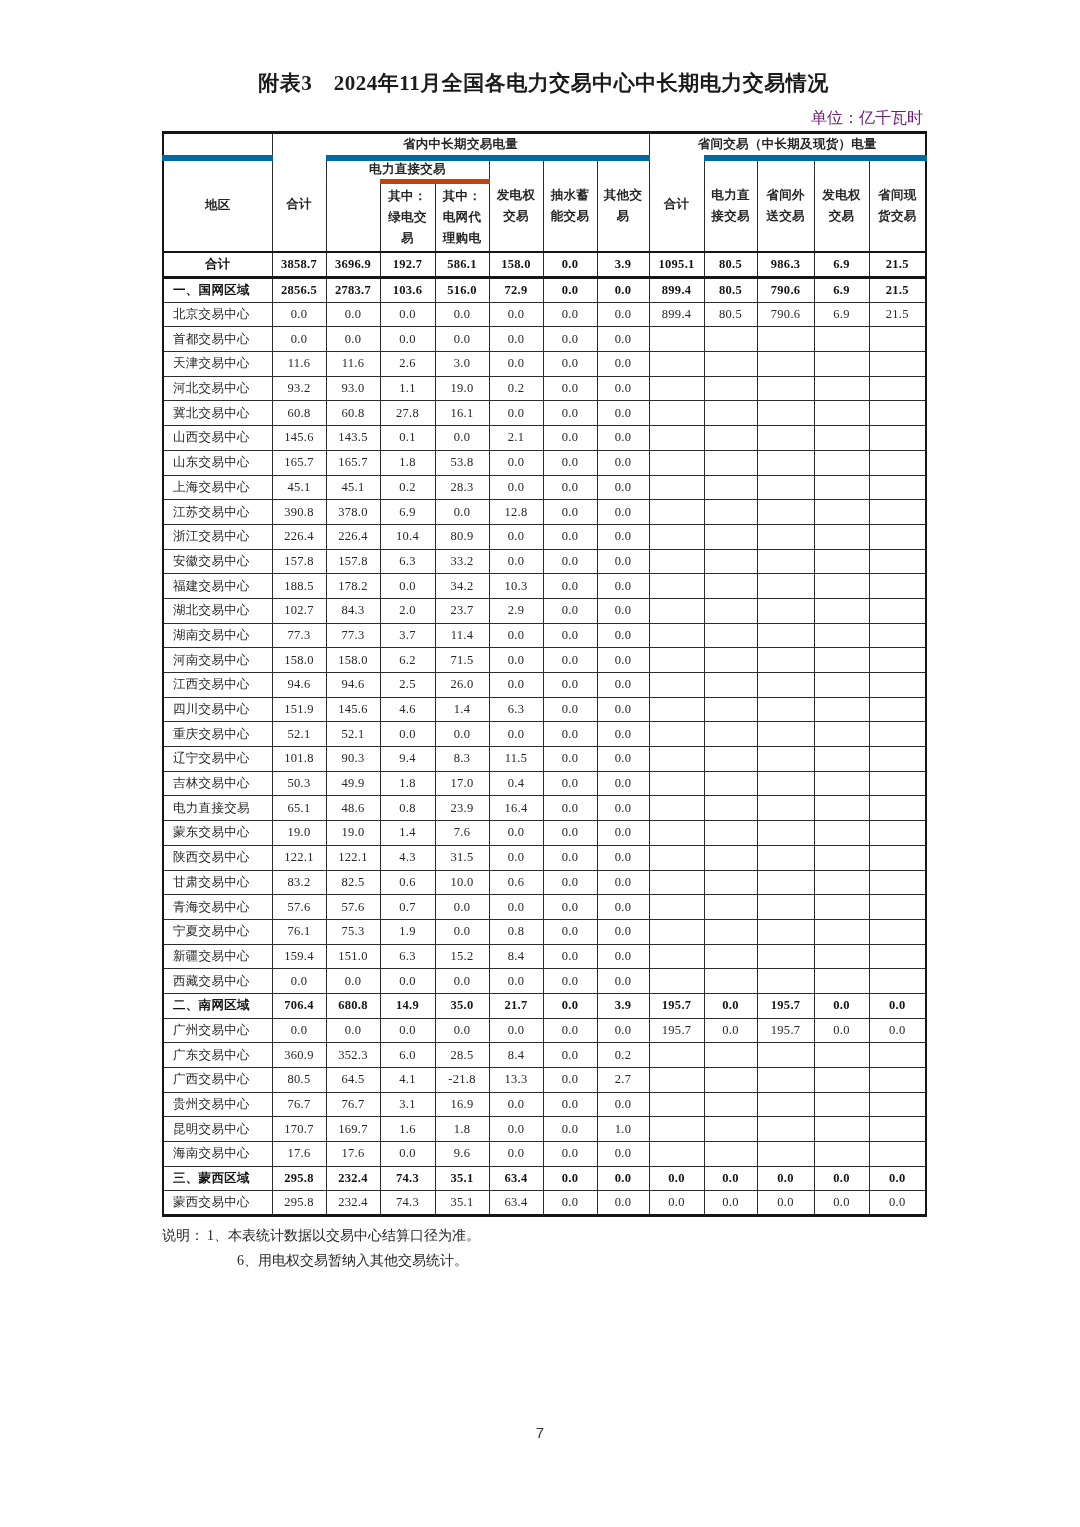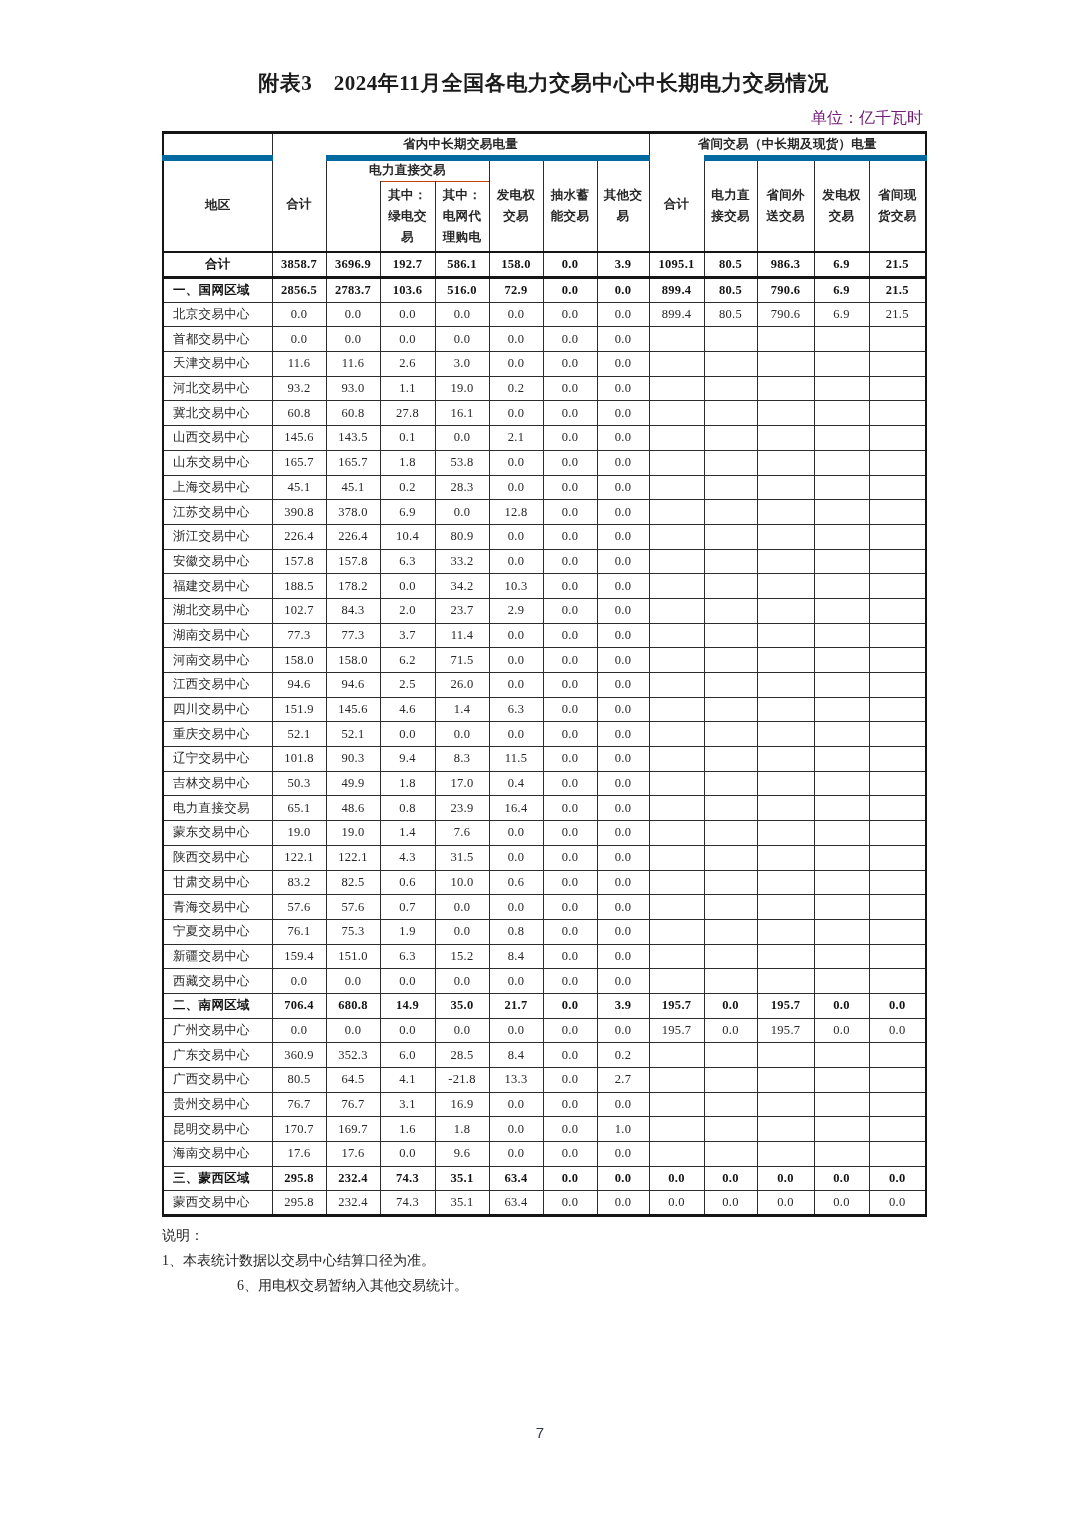--- a/index.html
+++ b/index.html
@@ -32,34 +32,34 @@
 
   
   thead td { font-weight:bold; color:#1d1d1d; white-space:pre-line;margin-left:48px; }
   tr.ra td { height:25px; border-bottom:none; }
   tr.ra td.a1 { border-bottom:1px solid #2c2c2c; }
   tr.rb td { border-top:6px solid #0369a1; line-height:21px; }
   tr.rb td.b-direct { height:24px; border-bottom:none; line-height:normal; }
   tr.rb td.b-total, tr.rb td.b-itotal { border-top:none; }
   tr.rc td { height:70px; line-height:21px; }
   tr.rc td.c-empty { border-top:none; }
-  tr.rc td.c-sub { border-top:1px solid #c2410c; }
+  tr.rc td.c-sub { border-top:5px solid #c2410c; }
 
   
   tbody td { height:24.7px; }
   tbody tr:first-child td { border-top:2px solid #151515; }
   tbody tr.total td { border-bottom:3px solid #151515; height:26px; }
   tbody tr.total td, tbody tr.section td { font-weight:bold; color:#141414; }
   tbody td.c-label { text-align:left; padding-left:9px; }
   tbody tr.total td.c-label { text-align:center; padding-left:0; }
 
   
   .notes { margin-top:6px; font-size:14px; color:#242424; }
   .note-line { line-height:25px; }
-  .note-first { display:flex;flex-direction:column; }
+  .note-first { display:flex; }
   .note-first .note-label { flex:0 0 auto; margin-right:3px; }
   .note-indent { padding-left:75px; }
 
   .page-number {
     position:absolute; top:1424px; left:0; width:100%;
     text-align:center; font-size:15px; color:#2f3640;
     font-family:"Liberation Sans","DejaVu Sans",sans-serif;
   }
 </style>
 </head>

